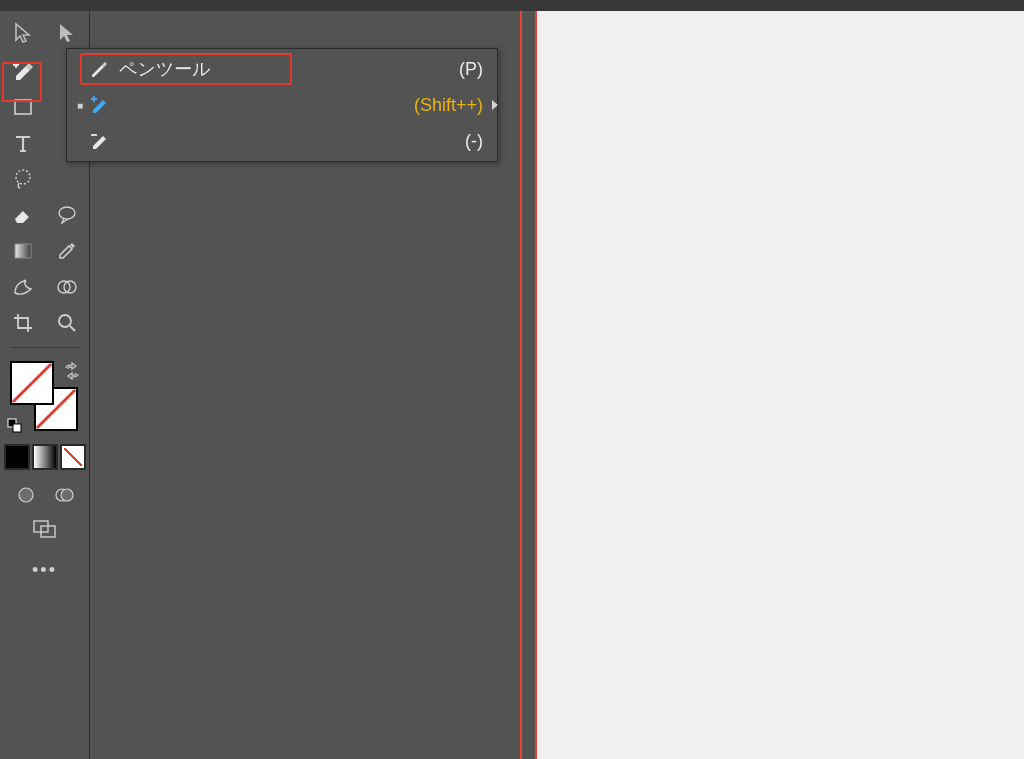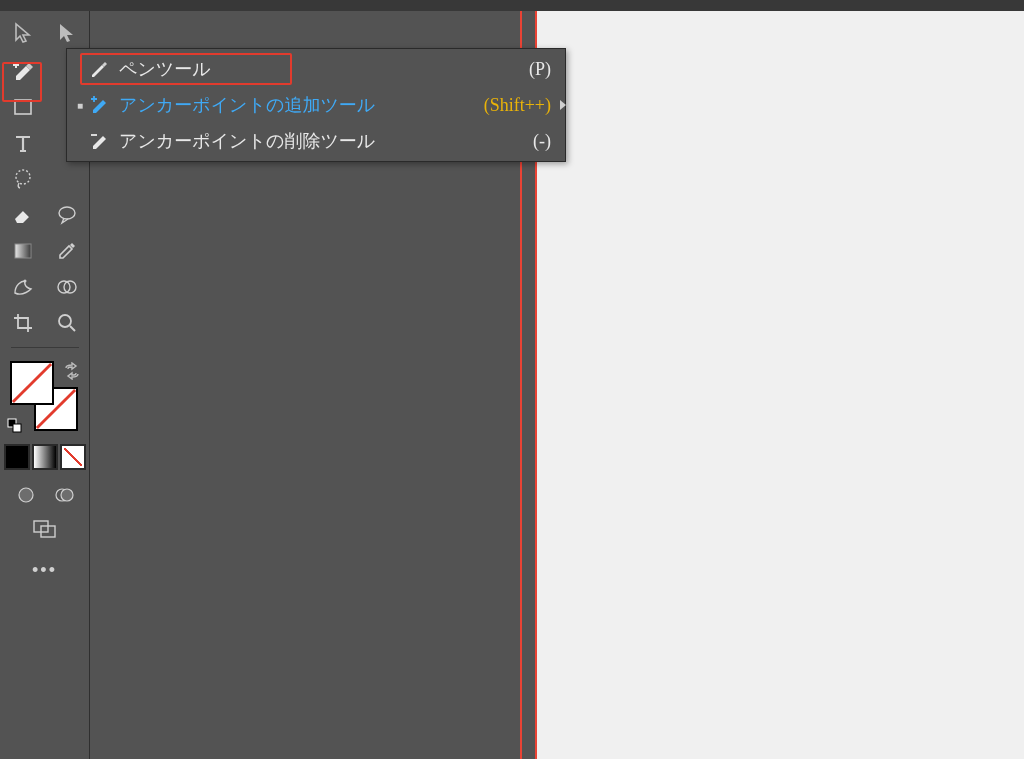--- a/index.html
+++ b/index.html
@@ -39,24 +39,23 @@
     .sw.grad  { background:linear-gradient(90deg,#ffffff,#000000); }
     .sw.none  { background:#ffffff; position:relative; }
     .sw.none::after { content:""; position:absolute; left:2px; top:2px; right:2px; bottom:2px; background:linear-gradient(45deg,transparent 45%,#e23b2d 45%,#e23b2d 55%,transparent 55%); }
 
     .misc-row { display:flex; gap:10px; justify-content:center; width:100%; height:34px; align-items:center; }
 
     .more-dots { color:#d0d0d0; font-size:18px; letter-spacing:2px; text-align:center; width:100%; margin-top:14px; }
 
     
     .flyout {
-      position:absolute; left:66px; top:48px; width:500px; background:#535353;
+      position:absolute; left:66px; top:48px; width:432px; background:#535353;
       border:1px solid #2a2a2a; box-shadow:2px 2px 6px rgba(0,0,0,0.35);
       padding:2px 0;
-      font-family:Liberation Serif, serif;
     }
     .flyout::after {
       content:""; position:absolute; right:-1px; top:50%; margin-top:-5px;
       border-style:solid; border-width:5px 0 5px 6px; border-color:transparent transparent transparent #d0d0d0;
     }
     .flyout-item {
       display:flex; align-items:center; height:36px; padding:0 14px 0 6px;
       color:#e8e8e8; font-size:18px; cursor:default;
     }
     .flyout-item.active .fi-label { color:#3fa9f5; }
@@ -284,30 +283,28 @@
 
 
   <div class="flyout-item active">
     <span class="fi-marker">■</span>
     <span class="fi-icon">
       <svg width="22" height="22" viewBox="0 0 22 22">
           <path d="M7 19 L17 9 L14 6 L4 16 L4 19 Z" fill="#3fa9f5"></path>
           <path d="M2 5 H8 M5 2 V8" stroke="#3fa9f5" stroke-width="1.8"></path>
         </svg>
     </span>
-    <span class="fi-label">アンカーポイントの追加ツール</span>
     <span class="fi-spacer"></span>
     <span class="fi-shortcut">(Shift++)</span>
   </div>
 
   <div class="flyout-item">
     <span class="fi-marker"></span>
     <span class="fi-icon">
       <svg width="22" height="22" viewBox="0 0 22 22">
           <path d="M7 19 L17 9 L14 6 L4 16 L4 19 Z" fill="#e8e8e8"></path>
           <path d="M2 5 H8" stroke="#e8e8e8" stroke-width="1.8"></path>
         </svg>
     </span>
-    <span class="fi-label">アンカーポイントの削除ツール</span>
     <span class="fi-spacer"></span>
     <span class="fi-shortcut">(-)</span>
   </div>
 </div>
 
 </body></html>

